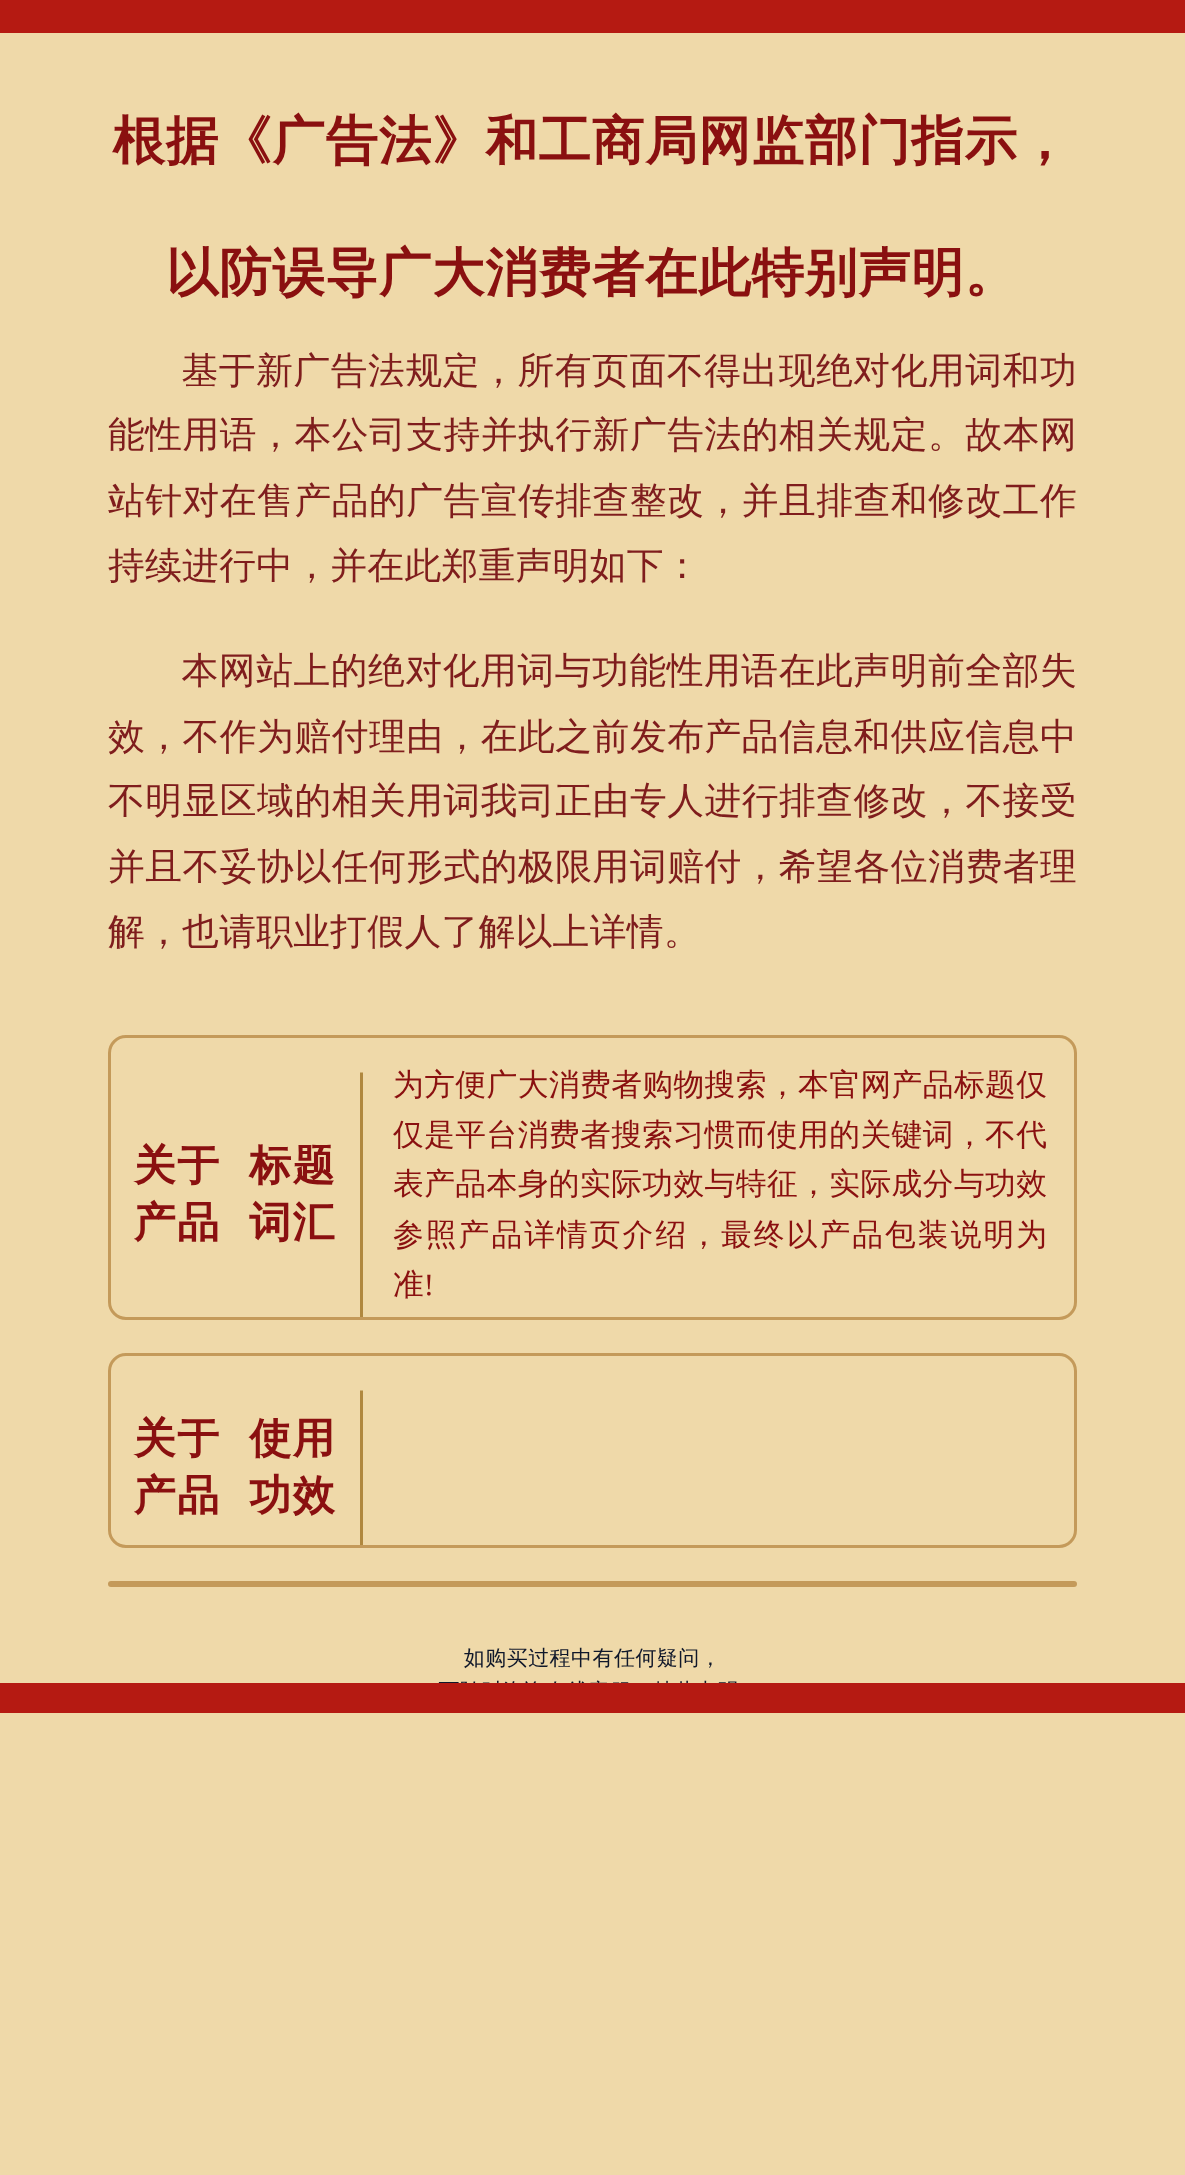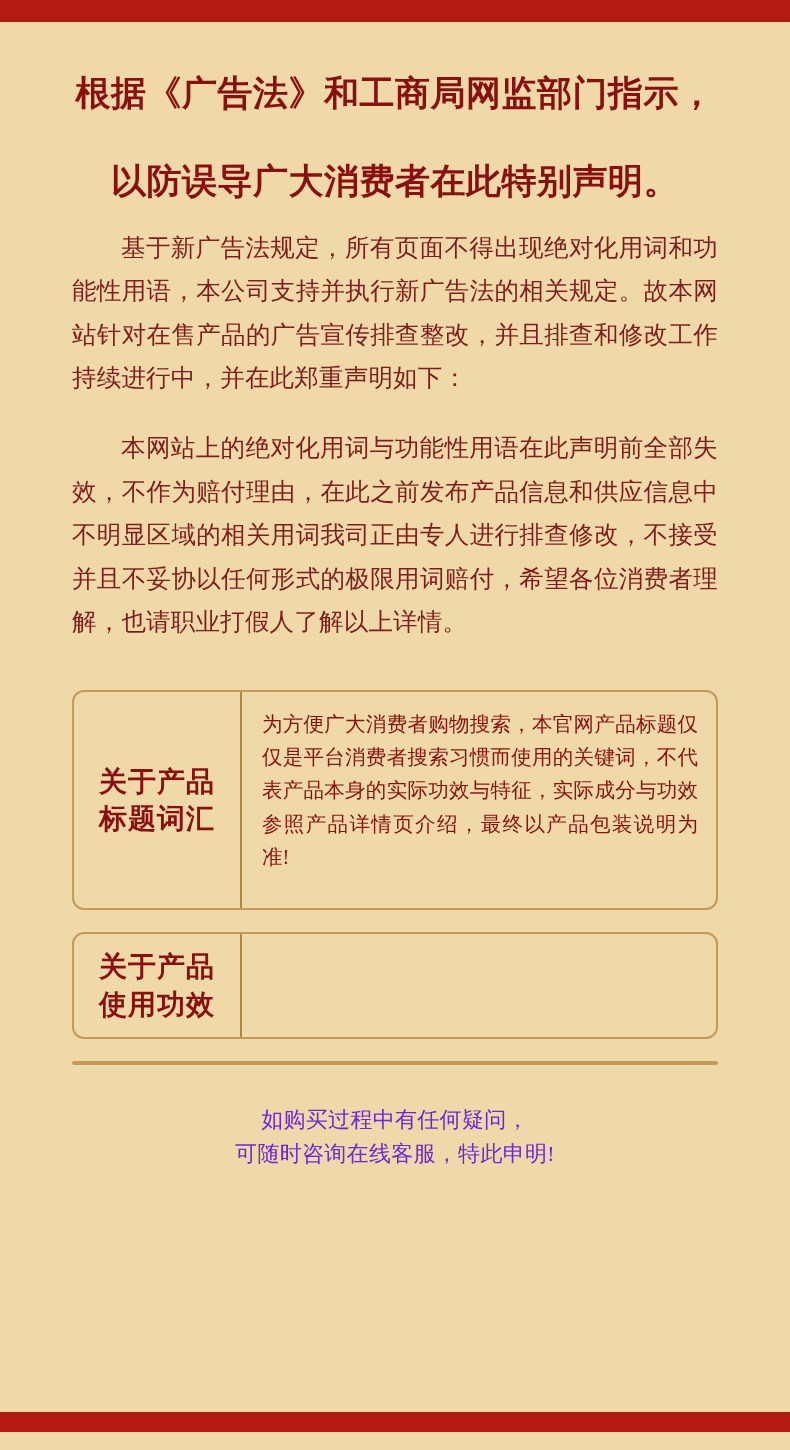--- a/index.html
+++ b/index.html
@@ -10,21 +10,21 @@
     width: 790px;
     height: 1450px;
     background: #efd9a9;
     font-family: "Liberation Serif", "DejaVu Serif", serif;
     color: #8a1010;
     overflow: hidden;
   }
   .page {
     position: relative;
     width: 790px;
-    height: 1432px;
+    height: 1142px;
     background: #efd9a9;
     box-sizing: border-box;
   }
   .top-bar {
     position: absolute;
     top: 0;
     left: 0;
     width: 790px;
     height: 22px;
     background: #b51a12;
@@ -79,54 +79,55 @@
     border-radius: 12px;
     display: flex;
     align-items: stretch;
     margin-bottom: 22px;
     background: transparent;
     box-sizing: border-box;
   }
   .card-title {
     flex: 0 0 168px;
     display: flex;
-    flex-direction: column;
+    flex-direction: row;
     align-items: center;
     justify-content: center;
     font-size: 28px;
     font-weight: bold;
     line-height: 1.34;
     color: #8a1010;
     padding: 14px 6px;
     border-right: 2px solid #b0883f;
     box-sizing: border-box;
     text-align: center;
     letter-spacing: 1px;
+    margin-top: 23px;
   }
   .card-body {
     flex: 1 1 auto;
-    padding: 16px 18px 34px 20px;
+    padding: 16px 18px 4px 20px;
     font-size: 20.5px;
     line-height: 1.62;
     color: #8a1010;
     text-align: justify;
     display: flex;
     align-items: center;
     box-sizing: border-box;
   }
   .card-body span {
     display: block;
     width: 100%;
   }
   .footer {
     margin-top: 38px;
     text-align: center;
-    font-size: 22px;
+    font-size: 14px;
     line-height: 1.55;
-    color: #6d28d9;
+    color: #0f172a;
   }
   .footer div {
     letter-spacing: 0.3px;
   }
 </style>
 </head>
 <body>
 
 <div class="page">
 

